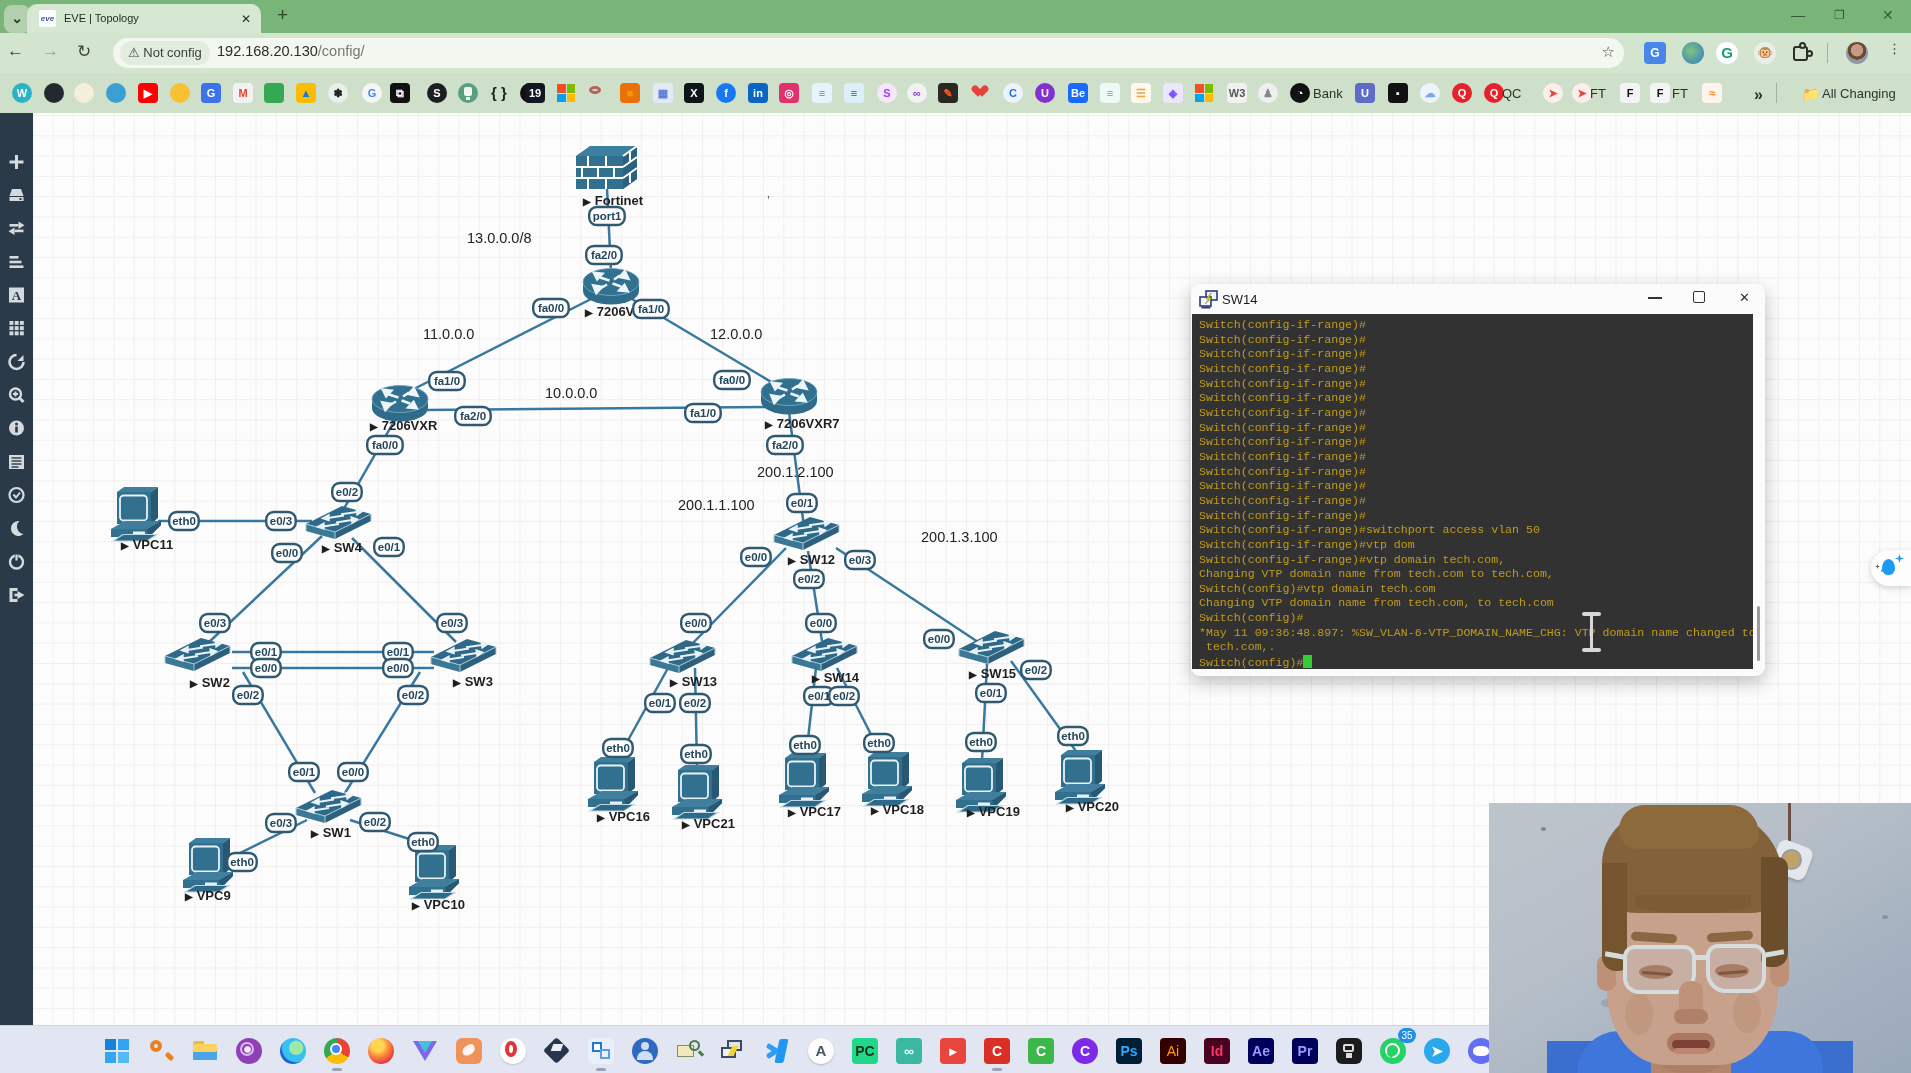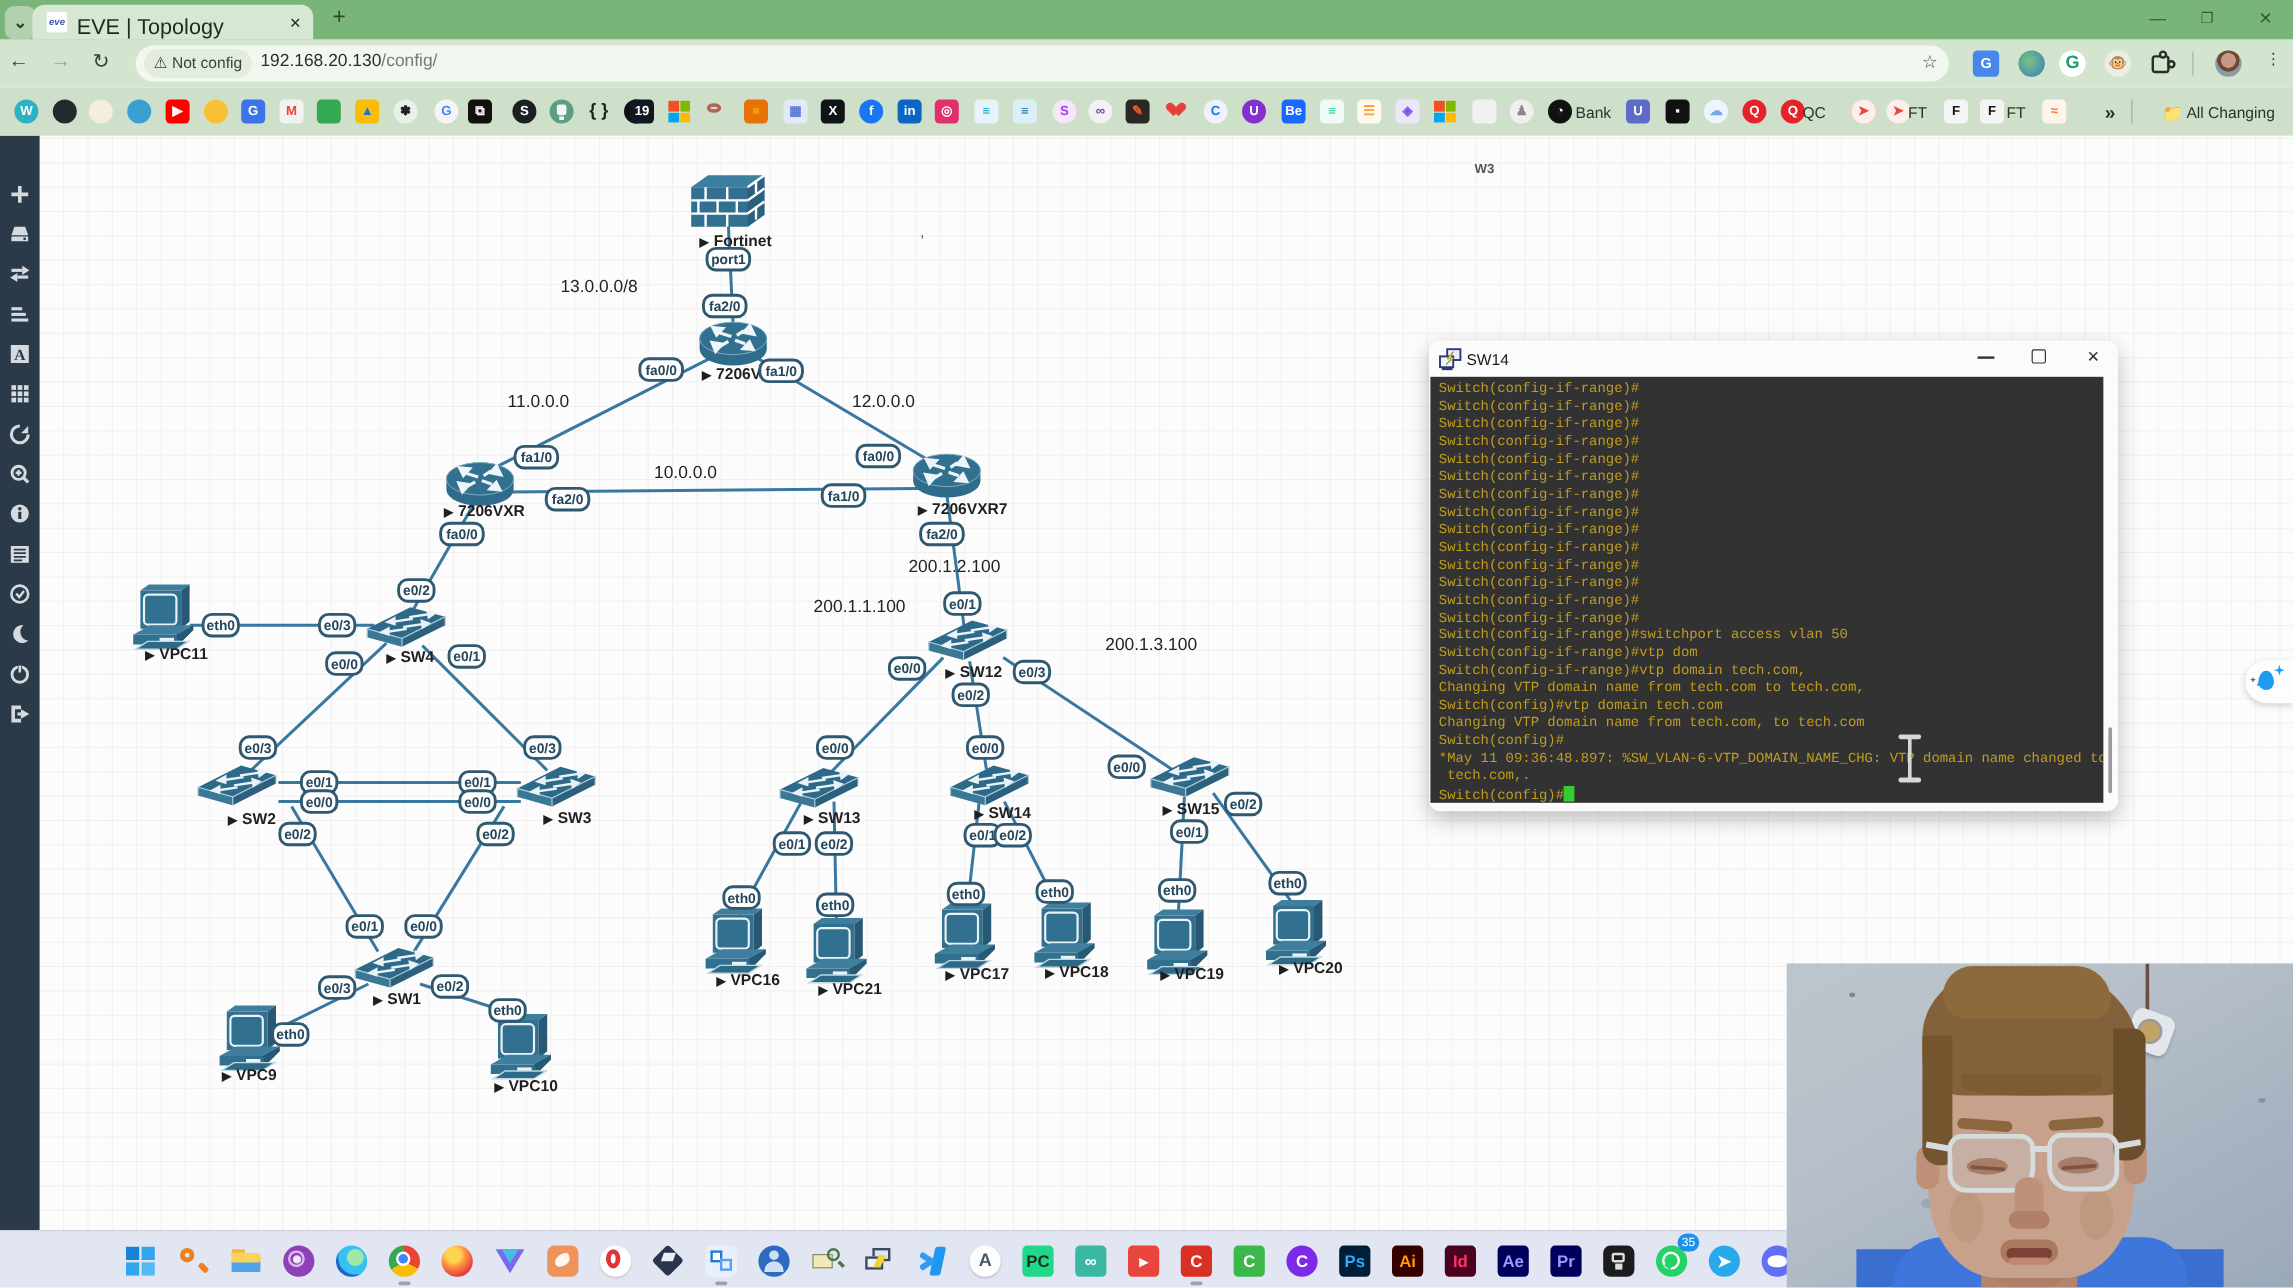--- a/index.html
+++ b/index.html
@@ -4,21 +4,21 @@
 <style>
   * { margin:0; padding:0; box-sizing:border-box; }
   html,body { width:1911px; height:1073px; overflow:hidden; font-family:"Liberation Sans", sans-serif; }
   body { position:relative; background:#fbfbfb; }
 
   
   #tabstrip { position:absolute; left:0; top:0; width:1911px; height:33px; background:#79b478; z-index:20; }
   #tab { position:absolute; left:27px; top:4px; width:234px; height:29px; background:#d6e7d2; border-radius:10px 10px 0 0; }
   #tabchev { position:absolute; left:4px; top:5px; width:26px; height:28px; background:#b3d0ae; border-radius:8px; color:#243c24; font-size:14px; text-align:center; line-height:26px; font-weight:bold;}
   #favicon { position:absolute; left:12px; top:6px; width:17px; height:17px; background:#fff; border-radius:2px; font-size:8px; font-weight:bold; color:#3558a8; text-align:center; line-height:17px; font-style:italic; }
-  #tabtitle { position:absolute; left:37px; top:8px; font-size:18px; color:#1c2b1c; }
+  #tabtitle { position:absolute; left:37px; top:8px; font-size:11px; color:#1c2b1c; }
   #tabx { position:absolute; right:10px; top:8px; font-size:12px; color:#1c2b1c; }
   #newtab { position:absolute; left:277px; top:4px; color:#2a4a2a; font-size:19px; }
   .winbtn { position:absolute; top:0px; color:#335c36; font-size:14px; height:33px; line-height:30px; }
 
   #toolbar { position:absolute; left:0; top:33px; width:1911px; height:40px; background:#d3e5cf; z-index:20; }
   .navbtn { position:absolute; top:8px; font-size:17px; color:#3a413a; }
   #addressbar { position:absolute; left:113px; top:5px; width:1511px; height:30px; background:#f2f7f0; border-radius:15px; }
   #nschip { position:absolute; left:7px; top:3px; height:24px; background:#e2ecdf; border-radius:12px; padding:0 8px 0 8px; font-size:13px; color:#38423a; line-height:24px; }
   #urltxt { position:absolute; left:104px; top:5px; font-size:14.5px; color:#2c2c2c; }
   .tbicon { position:absolute; top:9px; width:22px; height:22px; }
@@ -533,21 +533,21 @@
 <span class="bm" style="left:1163px;background:#eae6fb;border-radius:4px;">
       <span style="position:absolute;left:0;top:0;width:20px;height:20px;text-align:center;line-height:20px;font-size:11px;font-weight:bold;color:#7c4dff;">◈</span>
     </span>
 <span class="bm" style="left:1194px;">
       <span style="position:absolute;left:1px;top:1px;width:8.5px;height:8.5px;background:#f25022;"></span>
       <span style="position:absolute;left:10.5px;top:1px;width:8.5px;height:8.5px;background:#7fba00;"></span>
       <span style="position:absolute;left:1px;top:10.5px;width:8.5px;height:8.5px;background:#00a4ef;"></span>
       <span style="position:absolute;left:10.5px;top:10.5px;width:8.5px;height:8.5px;background:#ffb900;"></span>
     </span>
 <span class="bm" style="left:1227px;background:#f1f1f1;border-radius:4px;">
-      <span style="position:absolute;left:0;top:0;width:20px;height:20px;text-align:center;line-height:20px;font-size:11px;font-weight:bold;color:#555;margin-top:48px;">W3</span>
+      <span style="position:absolute;left:0;top:0;width:20px;height:20px;text-align:center;line-height:20px;font-size:11px;font-weight:bold;color:#555;">W3</span>
     </span>
 <span class="bm" style="left:1258px;background:#efefef;border-radius:50%;">
       <span style="position:absolute;left:0;top:0;width:20px;height:20px;text-align:center;line-height:20px;font-size:11px;font-weight:bold;color:#888;">♟</span>
     </span>
 <span class="bm" style="left:1290px;background:#111;border-radius:50%;">
       <span style="position:absolute;left:0;top:0;width:20px;height:20px;text-align:center;line-height:20px;font-size:11px;font-weight:bold;color:#fff;">◔</span>
     </span>
 <span class="bm" style="left:1355px;background:#5f6cc7;border-radius:4px;">
       <span style="position:absolute;left:0;top:0;width:20px;height:20px;text-align:center;line-height:20px;font-size:11px;font-weight:bold;color:#fff;">U</span>
     </span>
@@ -766,21 +766,21 @@
 <span class="tk" style="left:1028px;background:#3cb84a;border-radius:4px;">
       <span style="position:absolute;left:0;top:0;width:26px;height:26px;text-align:center;line-height:26px;font-size:14px;font-weight:bold;color:#fff;">C</span>
     </span>
 <span class="tk" style="left:1072px;background:#7d2ae8;border-radius:50%;">
       <span style="position:absolute;left:0;top:0;width:26px;height:26px;text-align:center;line-height:26px;font-size:14px;font-weight:bold;color:#fff;">C</span>
     </span>
 <span class="tk" style="left:1116px;background:#001e36;border-radius:4px;">
       <span style="position:absolute;left:0;top:0;width:26px;height:26px;text-align:center;line-height:26px;font-size:14px;font-weight:bold;color:#31a8ff;">Ps</span>
     </span>
 <span class="tk" style="left:1160px;background:#330000;border-radius:4px;">
-      <span style="position:absolute;left:0;top:0;width:26px;height:26px;text-align:center;line-height:26px;font-size:14px;font-weight:bold;color:#ff9a00;">Ai</span>
+      <span style="position:absolute;left:0;top:0;width:26px;height:26px;text-align:center;line-height:26px;font-size:14px;font-weight:normal;color:#ff9a00;">Ai</span>
     </span>
 <span class="tk" style="left:1204px;background:#49021f;border-radius:4px;">
       <span style="position:absolute;left:0;top:0;width:26px;height:26px;text-align:center;line-height:26px;font-size:14px;font-weight:bold;color:#ff3366;">Id</span>
     </span>
 <span class="tk" style="left:1248px;background:#00005b;border-radius:4px;">
       <span style="position:absolute;left:0;top:0;width:26px;height:26px;text-align:center;line-height:26px;font-size:14px;font-weight:bold;color:#9999ff;">Ae</span>
     </span>
 <span class="tk" style="left:1292px;background:#00005b;border-radius:4px;">
       <span style="position:absolute;left:0;top:0;width:26px;height:26px;text-align:center;line-height:26px;font-size:14px;font-weight:bold;color:#9999ff;">Pr</span>
     </span>

